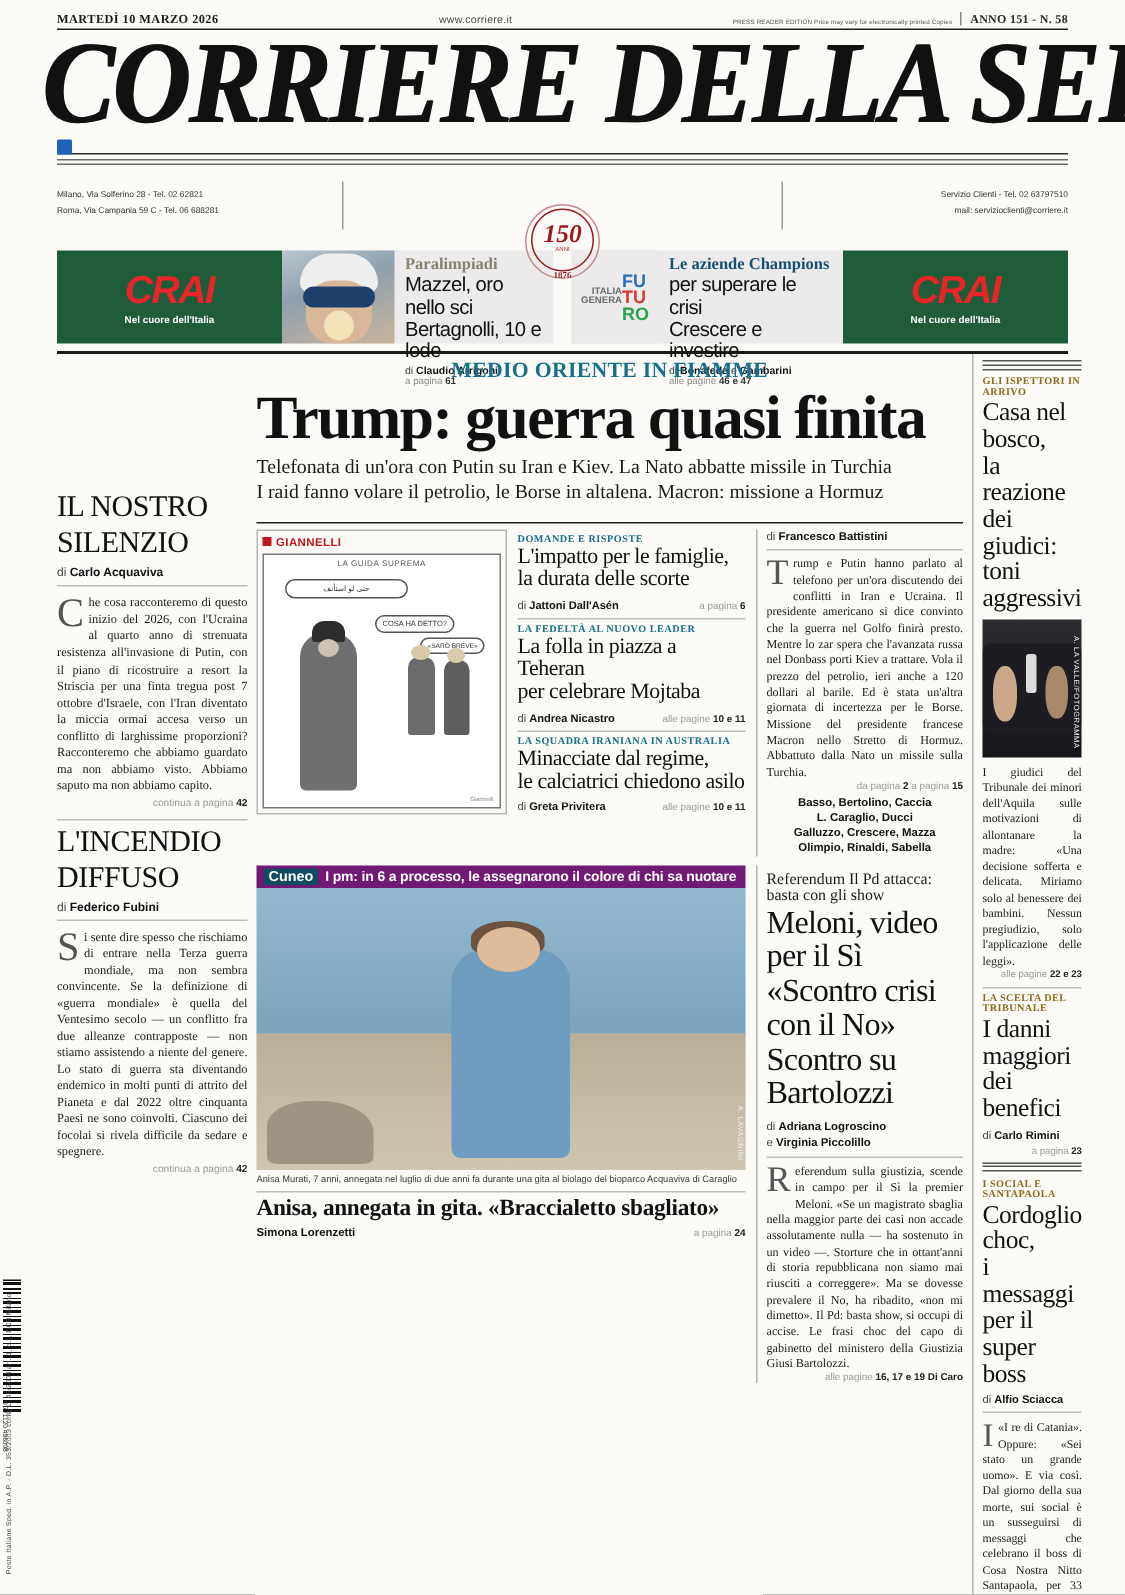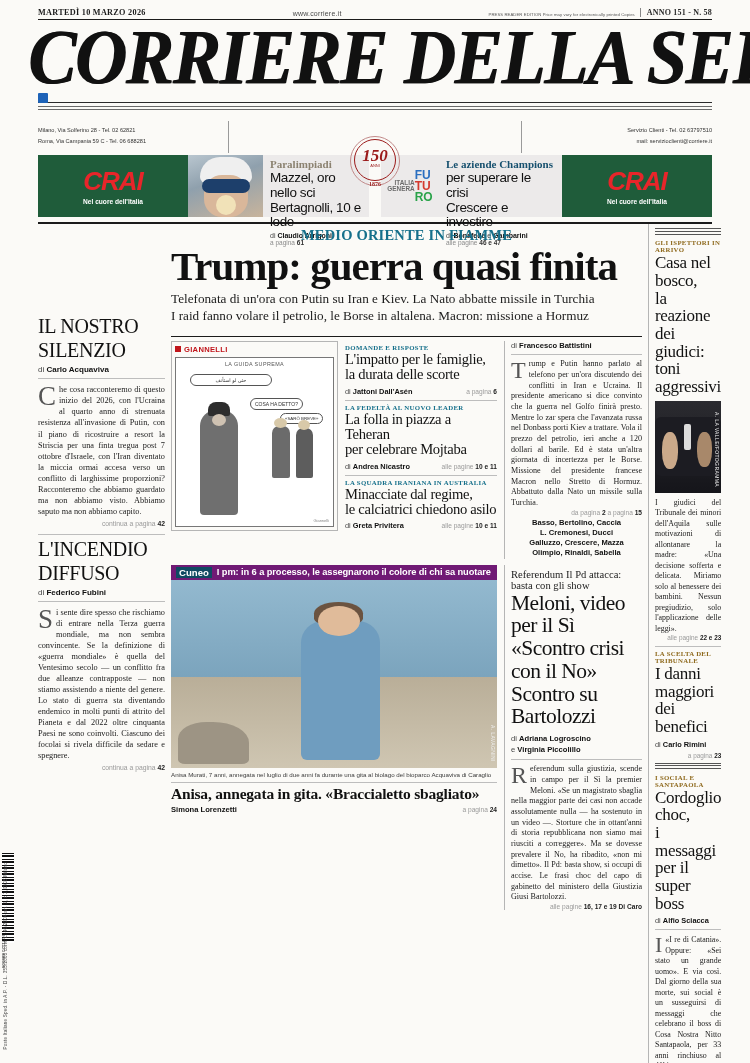--- a/index.html
+++ b/index.html
@@ -38,21 +38,21 @@
   .mi-mid{flex:1;position:relative;}
   .mi-right{width:190px;text-align:right;font-family:"Liberation Sans",sans-serif;font-size:5.6px;line-height:1.85;color:#333;padding-top:4px;border-left:1px solid #9a9a9a;height:28px;}
   .anniv{position:absolute;left:50%;top:-14px;transform:translateX(-50%);width:54px;height:52px;}
   .anniv .ring{position:absolute;left:50%;top:0;transform:translateX(-50%);width:40px;height:40px;border:1.2px solid #9b1b1b;border-radius:50%;}
   .anniv .ring2{width:48px;height:48px;border:.7px solid #c28a8a;top:-3px;}
   .anniv .n150{position:absolute;left:50%;top:7px;transform:translateX(-50%);color:#9b1b1b;font-family:"Liberation Serif",serif;font-weight:bold;font-style:italic;font-size:17px;}
   .anniv .anni{position:absolute;left:50%;top:24px;transform:translateX(-50%);color:#9b1b1b;font-size:4px;font-family:"Liberation Sans",sans-serif;}
   .anniv .yr{position:absolute;left:50%;top:42px;transform:translateX(-50%);color:#9b1b1b;font-family:"Liberation Serif",serif;font-weight:bold;font-size:6px;}
 
   
-  .promoband{display:flex;gap:0;align-items:stretch;height:62px;margin-top:2px;}
+  .promoband{display:flex;gap:0;align-items:stretch;height:62px;margin-top:14px;}
   .crai{width:150px;background:#1f5c3a;display:flex;flex-direction:column;align-items:center;justify-content:center;}
   .crai .logo{color:#e8252a;font-family:"Liberation Sans",sans-serif;font-weight:bold;font-style:italic;font-size:26px;letter-spacing:-1px;line-height:1;}
   .crai .tag{color:#fff;font-family:"Liberation Sans",sans-serif;font-weight:bold;font-size:6.6px;margin-top:4px;}
   .promo-mid{flex:1;display:flex;gap:0;}
   .promo-card{display:flex;background:#eceaea;flex:1;}
   .promo-photo{width:75px;background:linear-gradient(160deg,#b9c6cf 0%,#8fa0ad 40%,#c8b49c 100%);position:relative;overflow:hidden;}
   .promo-photo .hat{position:absolute;left:12px;top:2px;width:52px;height:26px;background:#efefef;border-radius:26px 26px 8px 8px;}
   .promo-photo .face{position:absolute;left:16px;top:20px;width:44px;height:42px;background:#d9b79a;border-radius:18px;}
   .promo-photo .glass{position:absolute;left:14px;top:24px;width:48px;height:14px;background:#1d3f6b;border-radius:7px;}
   .promo-photo .ban{position:absolute;left:28px;top:40px;width:20px;height:20px;background:#f1e2b8;border-radius:50%;}
@@ -425,21 +425,21 @@
                 <span class="drop">T</span><span>rump e Putin hanno parlato al telefono per un'ora discutendo dei conflitti in Iran e Ucraina. Il presidente americano si dice convinto che la guerra nel Golfo finirà presto. Mentre lo zar spera che l'avanzata russa nel Donbass porti Kiev a trattare. Vola il prezzo del petrolio, ieri anche a 120 dollari al barile. Ed è stata un'altra giornata di incertezza per le Borse. Missione del presidente francese Macron nello Stretto di Hormuz. Abbattuto dalla Nato un missile sulla Turchia.</span>
               </div>
               <div class="bt-pg">
                 <span>da pagina</span>
                 <b>2</b>
                 <span>a pagina</span>
                 <b>15</b>
               </div>
               <div class="bt-names">
                 <div>Basso, Bertolino, Caccia</div>
-                <div>L. Cremonesi, Ducci</div>
+                <div>L. Caraglio, Ducci</div>
                 <div>Galluzzo, Crescere, Mazza</div>
                 <div>Olimpio, Rinaldi, Sabella</div>
               </div>
             </div>
           </div>
 
           <div style="display:flex;gap:7px;padding-top:6px;">
             <div style="width:326px">
               <div class="cuneo-bar">
                 <div class="cuneo-loc">Cuneo</div>

